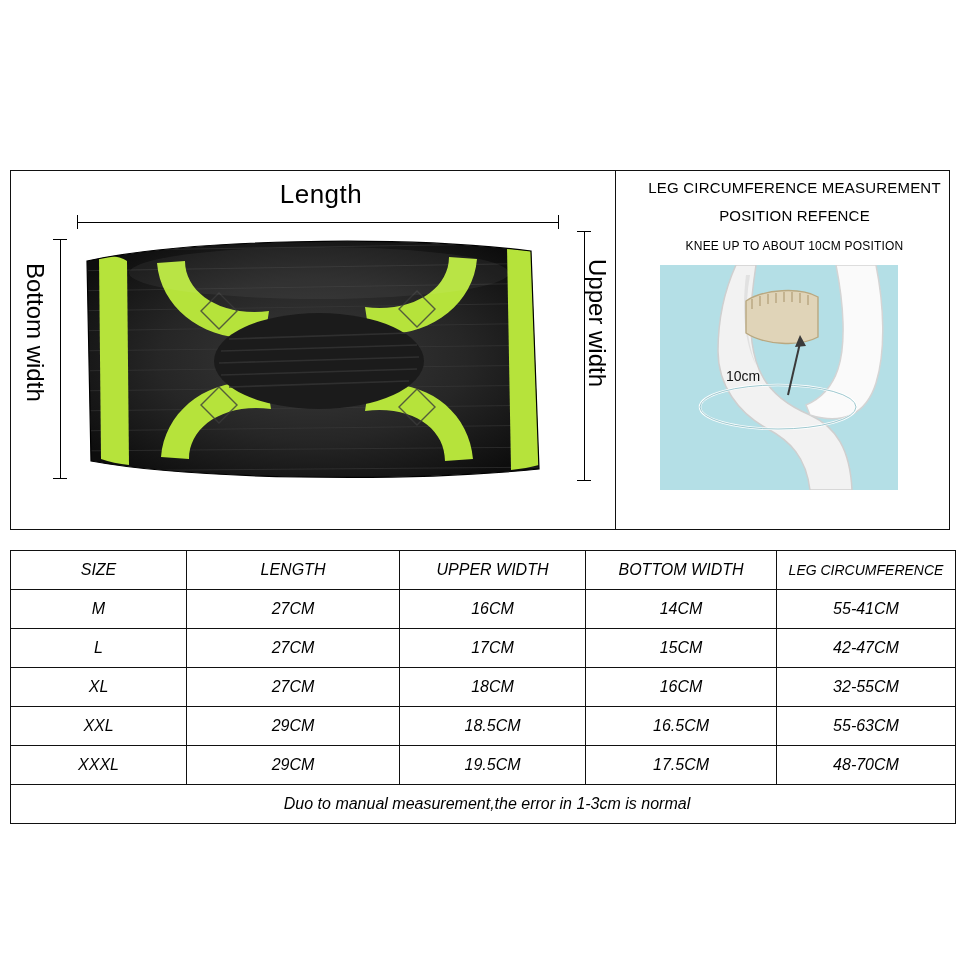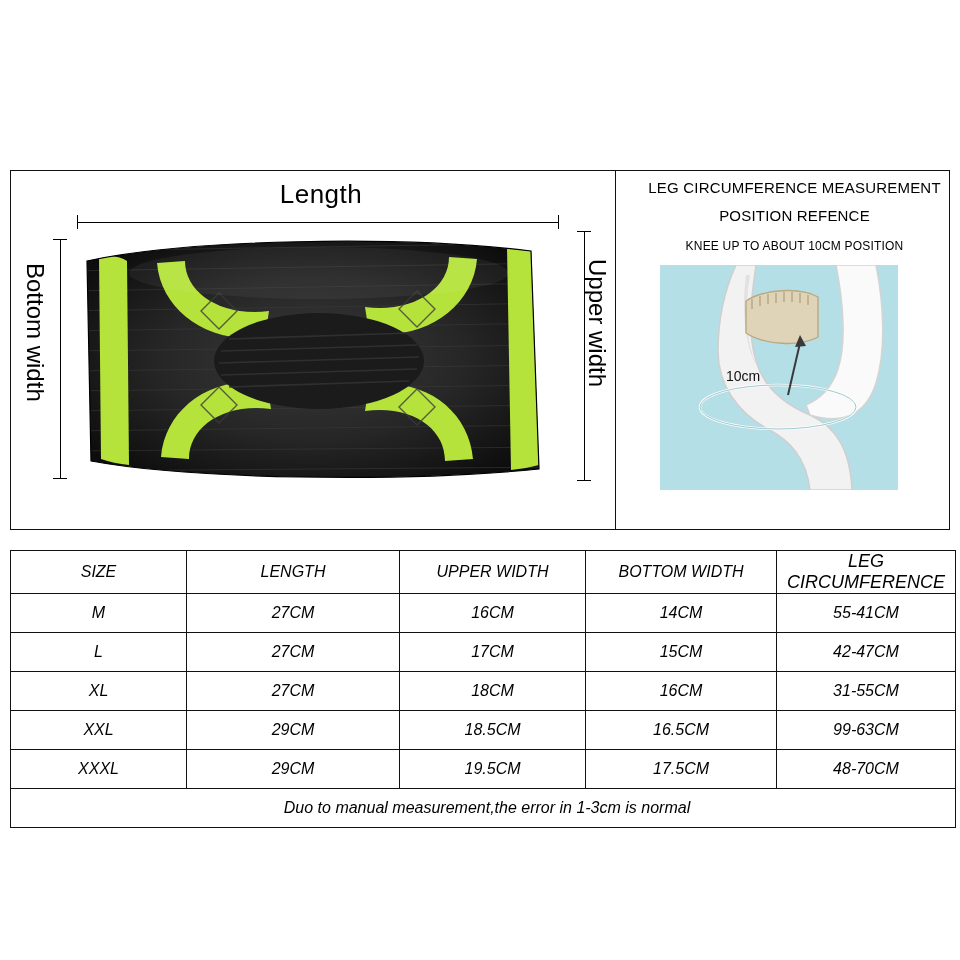--- a/index.html
+++ b/index.html
@@ -177,21 +177,21 @@
     text-align: center;
     font-size: 16px;
     font-weight: normal;
     height: 38px;
     padding: 0;
   }
   .size-table .c0 { width: 175px; }
   .size-table .c1 { width: 212px; }
   .size-table .c2 { width: 185px; }
   .size-table .c3 { width: 190px; }
-  .size-table .c4 { width: 178px; font-size: 18px; border-radius: 18px; }
+  .size-table .c4 { width: 178px; font-size: 14px; border-radius: 18px; }
   .size-table td.lc { font-size: 16px; }
   .note-cell {
     text-align: center;
     padding-left: 8px !important;
     font-size: 16px;
     height: 40px;
   }
 </style>
 </head>
 <body>
@@ -356,28 +356,28 @@
       <td class="lc">27CM</td>
       <td class="lc">17CM</td>
       <td class="lc">15CM</td>
       <td class="lc">42-47CM</td>
     </tr>
     <tr>
       <td class="lc">XL</td>
       <td class="lc">27CM</td>
       <td class="lc">18CM</td>
       <td class="lc">16CM</td>
-      <td class="lc">31-55CM</td>
+      <td class="lc">32-55CM</td>
     </tr>
     <tr>
       <td class="lc">XXL</td>
       <td class="lc">29CM</td>
       <td class="lc">18.5CM</td>
       <td class="lc">16.5CM</td>
-      <td class="lc">99-63CM</td>
+      <td class="lc">55-63CM</td>
     </tr>
     <tr>
       <td class="lc">XXXL</td>
       <td class="lc">29CM</td>
       <td class="lc">19.5CM</td>
       <td class="lc">17.5CM</td>
       <td class="lc">48-70CM</td>
     </tr>
     <tr>
       <td class="note-cell" colspan="5">Duo to manual measurement,the error in 1-3cm is normal</td>

